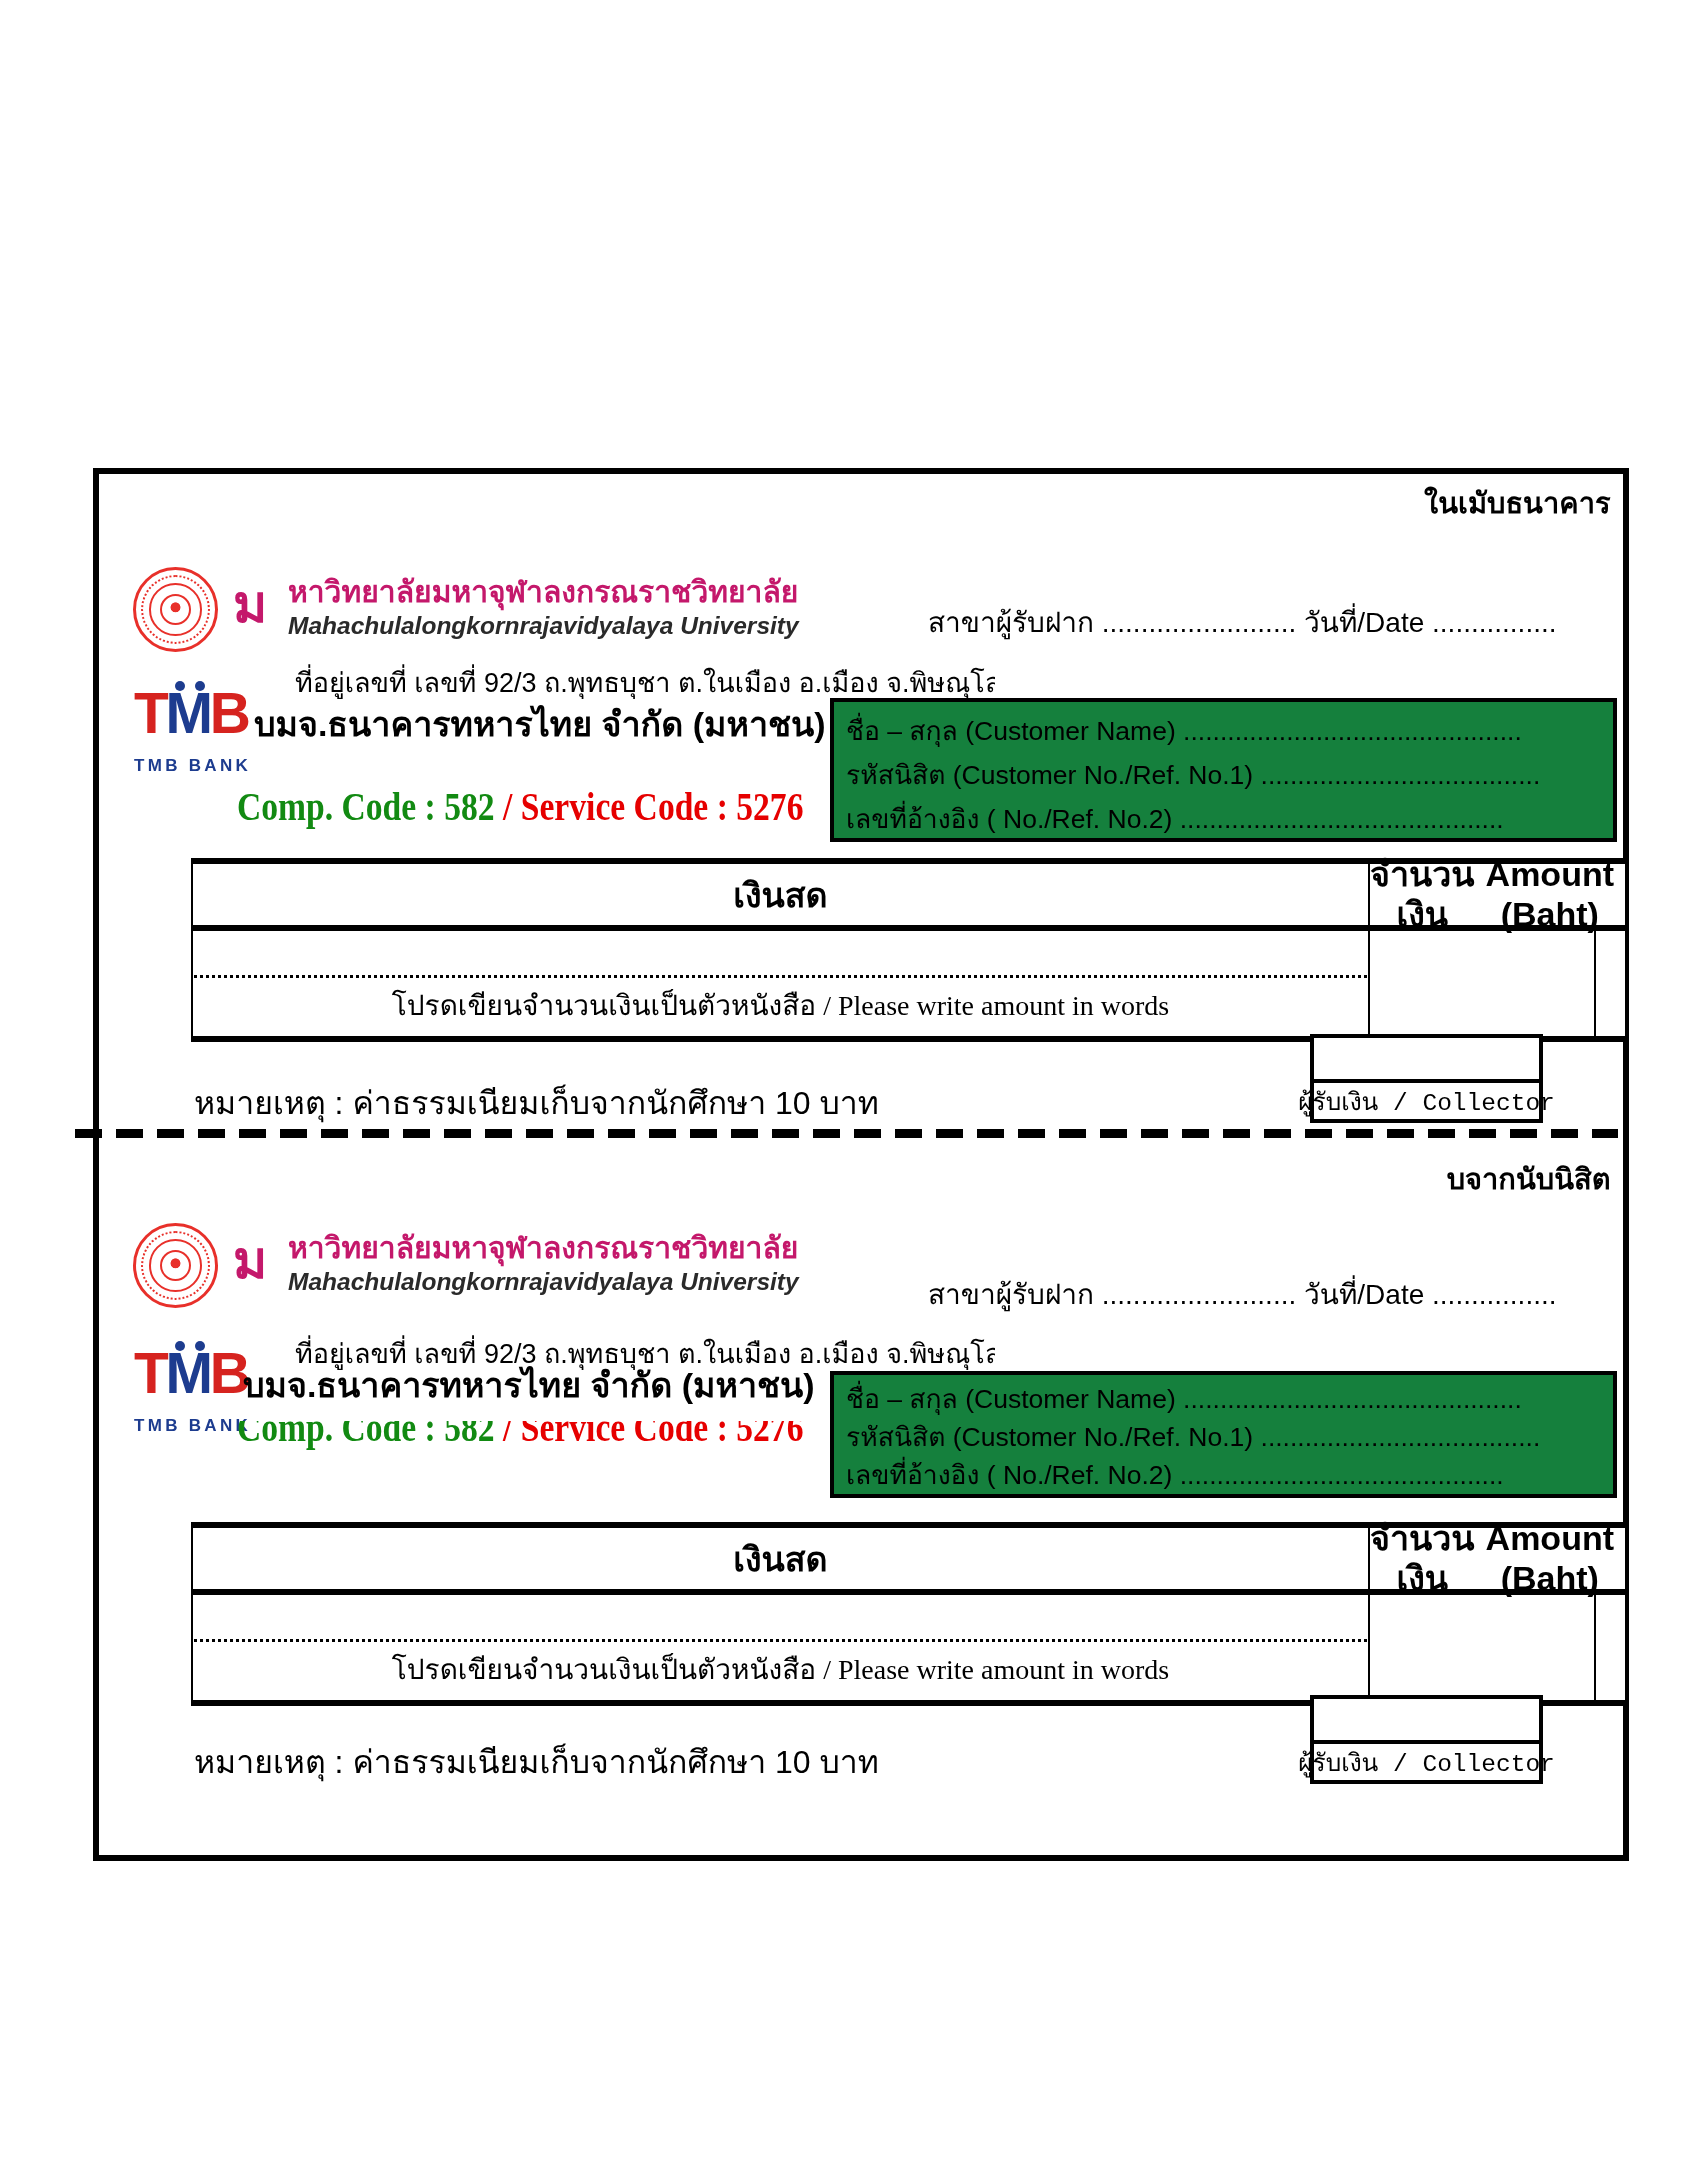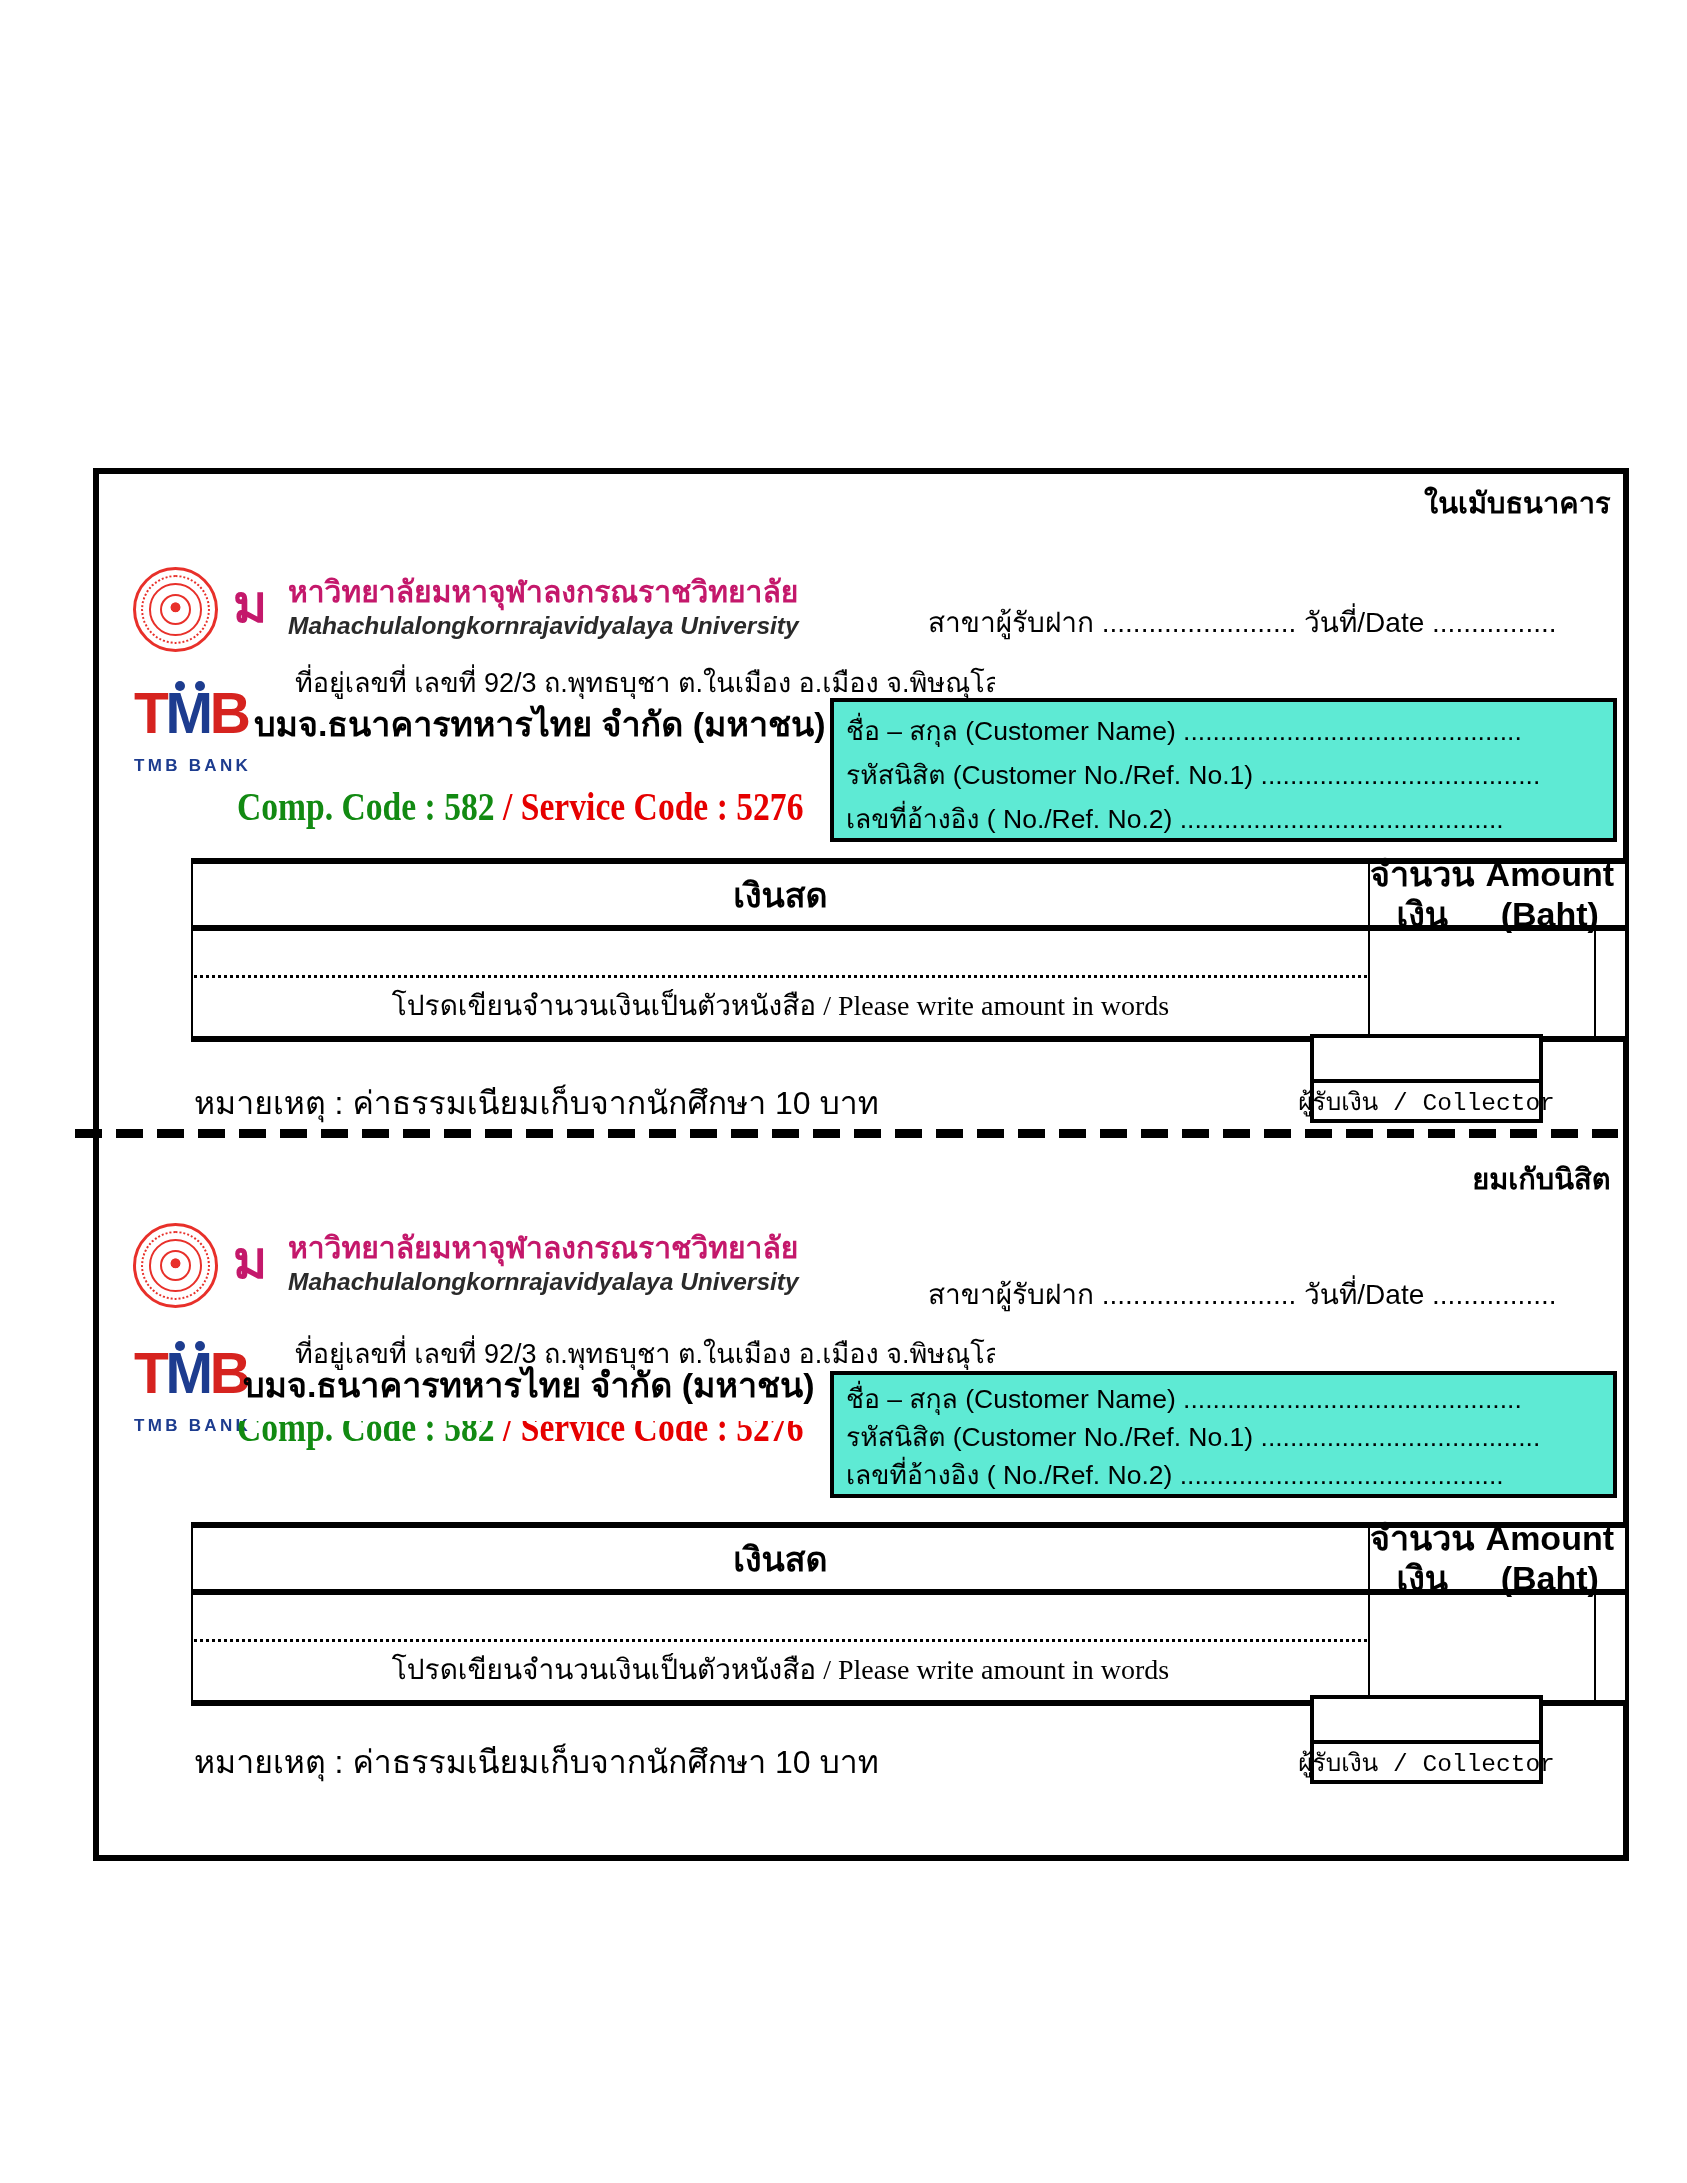--- a/index.html
+++ b/index.html
@@ -29,21 +29,21 @@
   .tmb-m{color:#1d3c8f;}
   .tmb-dot{position:absolute;width:10px;height:10px;border-radius:50%;background:#1d3c8f;top:-5.3px;}
   .tmb-dot.d1{left:41px;} .tmb-dot.d2{left:61px;}
   .tmb-sub{font-size:17px;font-weight:bold;color:#1d3c8f;letter-spacing:3.3px;white-space:nowrap;margin-top:16px;}
   .bank-name{font-size:34px;font-weight:bold;white-space:nowrap;}
   
   .code-line{font-family:"Liberation Serif",serif;font-weight:bold;font-size:40px;white-space:nowrap;transform:scaleX(0.84);transform-origin:left center;}
   .code-clip{height:30px;overflow:hidden;}
   .code-clip .code-line{position:relative;top:-17px;}
   
-  .cust-box{width:787px;border:4px solid #000;box-sizing:border-box;padding:6.6px 12px 4px 12px;background:#5eead4;}
+  .cust-box{width:787px;border:4px solid #000;box-sizing:border-box;padding:6.6px 12px 4px 12px;background:#15803d;}
   .cust-line{font-size:26.5px;white-space:nowrap;overflow:hidden;}
   .slip1 .cust-line{line-height:44px;}
   .slip2 .cust-line{line-height:38px;}
   
   .money-table{width:1436px;border:2.6px solid #000;border-top:6.6px solid #000;border-bottom:6.6px solid #000;box-sizing:border-box;background:#fff;}
   .mt-header{display:flex;height:61px;border-bottom:6px solid #000;box-sizing:content-box;}
   .mt-cash{flex:1;display:flex;align-items:center;justify-content:center;font-size:34px;font-weight:bold;border-right:2.6px solid #000;}
   .mt-amount{width:255px;display:flex;flex-direction:row;align-items:center;justify-content:center;font-size:34px;font-weight:bold;line-height:1.15;text-align:center;}
   .mt-body{display:flex;height:105px;}
   .mt-body-left{flex:1;position:relative;border-right:2.6px solid #000;font-family:Liberation Serif, serif;}
@@ -128,21 +128,21 @@
       <div class="coll-label">ผู้รับเงิน / Collector</div>
     </div>
 
     <div class="abs note" style="left:101px;top:609px;">หมายเหตุ  : ค่าธรรมเนียมเก็บจากนักศึกษา 10 บาท</div>
   </div>
 
   <div class="dashed-sep"></div>
 
   <div class="slip slip2">
 
-    <div class="abs corner-label" style="top:18.5px;">ยมเกับนิสิต</div>
+    <div class="abs corner-label" style="top:18.5px;">บจากนับนิสิต</div>
 
     <div class="abs seal" style="left:40px;top:86px;">
       <div class="seal-ring1"></div>
       <div class="seal-ring2"></div>
       <div class="seal-core"></div>
     </div>
     <div class="abs mu-glyph" style="left: 140px; top: 97px; color: rgb(196, 24, 107);">ม</div>
     <div class="abs uni-thai" style="left: 195px; top: 94px; color: rgb(196, 24, 107);">หาวิทยาลัยมหาจุฬาลงกรณราชวิทยาลัย</div>
     <div class="abs uni-eng" style="left:195px;top:131px;">Mahachulalongkornrajavidyalaya University</div>
 

